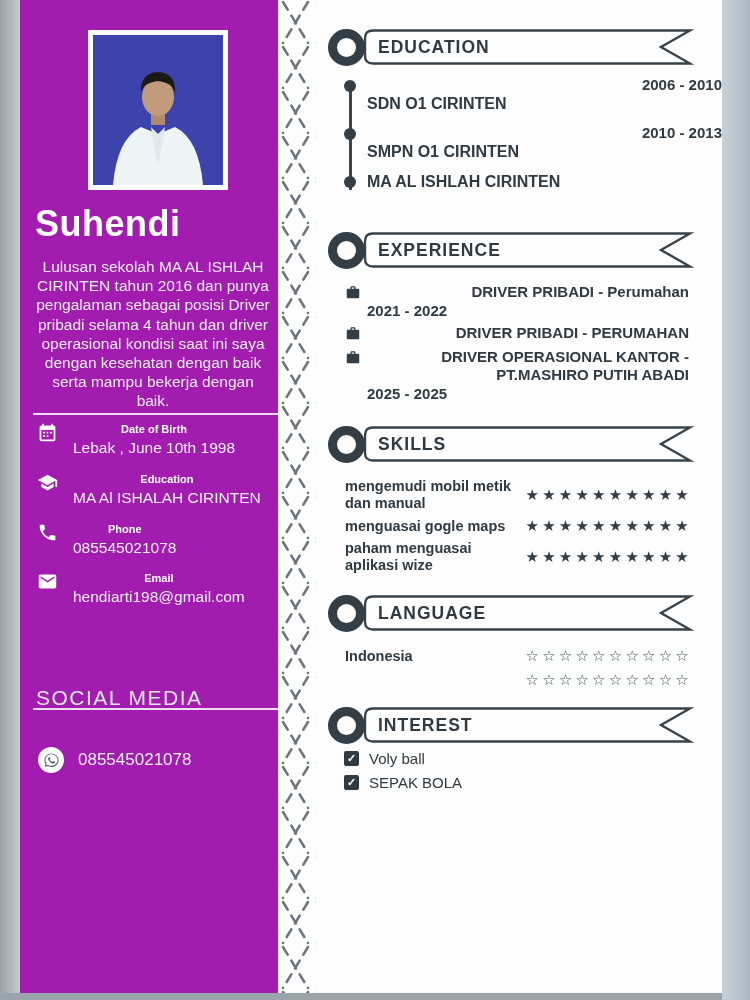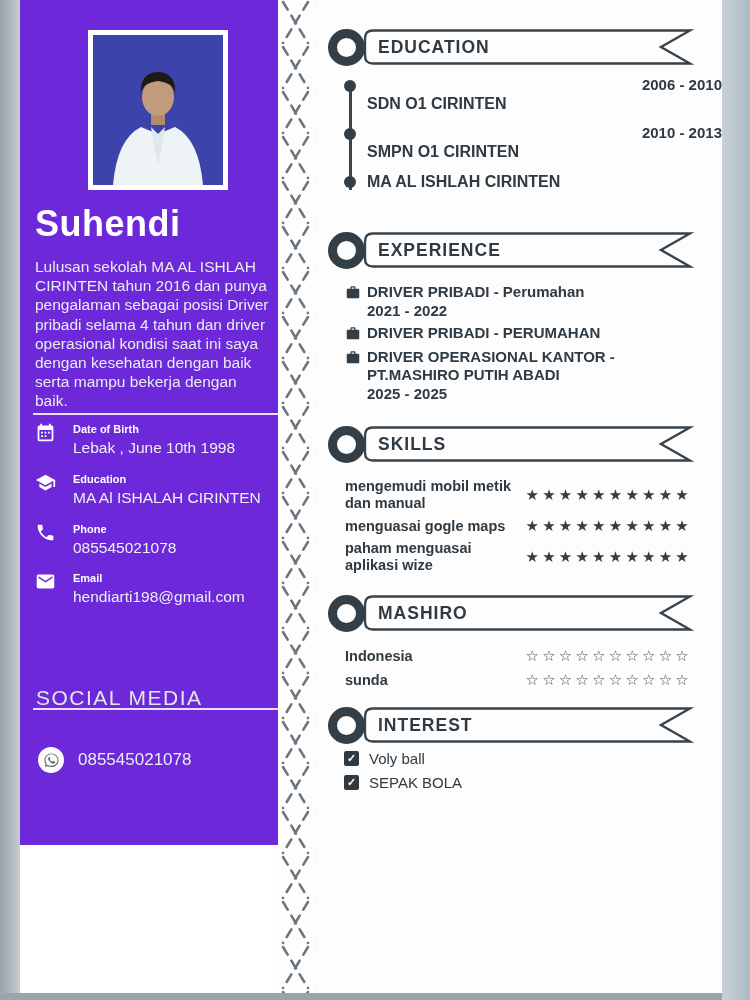--- a/index.html
+++ b/index.html
@@ -8,22 +8,22 @@
   .page { position:relative; width:750px; height:1000px; background:#fff; overflow:hidden; }
 
   
   .left-edge  { position:absolute; left:0; top:0; width:20px; height:1000px;
                 background:linear-gradient(to right,#99a2a8,#c7cccf); }
   .right-edge { position:absolute; left:722px; top:0; width:28px; height:1000px;
                 background:linear-gradient(to right,#c9d1d6,#a9bac5); }
   .bottom-edge{ position:absolute; left:0; top:993px; width:722px; height:7px; background:#9aa4aa; }
 
   
-  .sidebar { position:absolute; left:20px; top:0; width:258px; height:845px;
-             background:#6d28d9; color:#f1f3f4; }
+  .sidebar { position:absolute; left:20px; top:0; width:258px; height:993px;
+             background:#a21caf; color:#f1f3f4;text-align:center; }
   .photo-frame { position:absolute; left:68px; top:30px; width:140px; height:160px;
                  background:#fff; padding:5px; }
   .photo { width:100%; height:100%; display:block; }
   .name { position:absolute; left:15px; top:203px; font-size:36px; font-weight:bold;
           color:#ffffff; letter-spacing:.5px; }
   .summary { position:absolute; left:15px; top:257px; width:236px; font-size:15.5px;
              line-height:19.2px; color:#e9edef; }
   .sep { position:absolute; left:13px; right:0; height:2px; background:rgba(255,255,255,.85); }
   .sep1 { top:413px; } .sep2 { top:708px; }
   .details { position:absolute; left:15px; top:420px; width:238px; }
@@ -65,21 +65,21 @@
   .edu-item { position:relative; padding-left:49px; margin-bottom:10px; }
   .edu-dot { position:absolute; left:26px; top:4px; width:12px; height:12px; border-radius:50%; background:#333e47; }
   .edu-years  { font-size:15px; font-weight:bold; color:#2f3a42; line-height:18px;text-align:right; }
   .edu-school { font-size:16px; font-weight:bold; color:#2f3a42; line-height:20px; }
 
   
   .exp-body { margin-top:14px; }
   .exp-item { position:relative; padding-left:49px; margin-bottom:5px; }
   .exp-icon { position:absolute; left:27px; top:2px; }
   .exp-icon svg { width:16px; height:15px; fill:#333e47; }
-  .exp-role  { font-size:15px; font-weight:bold; color:#2f3a42; line-height:18.5px; width:322px; }
+  .exp-role  { font-size:15px; font-weight:bold; color:#2f3a42; line-height:18.5px; width:322px;text-align:right; }
   .exp-years { font-size:15px; font-weight:bold; color:#2f3a42; line-height:17.5px; }
 
   
   .skill-body { margin-top:15px; }
   .skill-row { display:flex; align-items:center; padding-left:27px; padding-right:30px; margin-bottom:5px; }
   .skill-label { width:188px; font-size:14.5px; font-weight:bold; color:#2f3a42; line-height:17px; }
   .stars { margin-left:auto; font-size:15px; letter-spacing:3.2px; color:#333e47; white-space:nowrap; }
   .stars.outline { color:#49545c; }
   .lang-body { margin-top:15px; }
   .lang-body .skill-row { margin-bottom:6px; }
@@ -285,29 +285,28 @@
         </div>
       </div>
     </div>
 
     <div class="section sec-language">
       <div class="sec-header">
         <svg class="banner" viewBox="0 0 332 38" preserveAspectRatio="none">
           <path d="M11 2.5 H328 L299 19 L328 35.5 H11 Q3 35.5 3 27.5 V10.5 Q3 2.5 11 2.5 Z" fill="#fdfdfd" stroke="#37424b" stroke-width="2.4"></path>
         </svg>
         <span class="ring"></span>
-        <span class="hdr-title">MASHIRO</span>
+        <span class="hdr-title">LANGUAGE</span>
       </div>
       <div class="lang-body">
         <div class="skill-row">
           <span class="skill-label">Indonesia</span>
           <span class="stars outline">☆☆☆☆☆☆☆☆☆☆</span>
         </div>
         <div class="skill-row">
-          <span class="skill-label">sunda</span>
           <span class="stars outline">☆☆☆☆☆☆☆☆☆☆</span>
         </div>
       </div>
     </div>
 
     <div class="section sec-interest">
       <div class="sec-header">
         <svg class="banner" viewBox="0 0 332 38" preserveAspectRatio="none">
           <path d="M11 2.5 H328 L299 19 L328 35.5 H11 Q3 35.5 3 27.5 V10.5 Q3 2.5 11 2.5 Z" fill="#fdfdfd" stroke="#37424b" stroke-width="2.4"></path>
         </svg>

